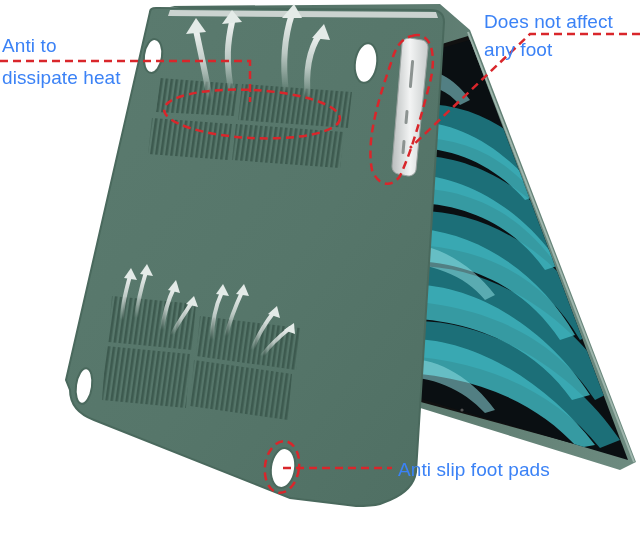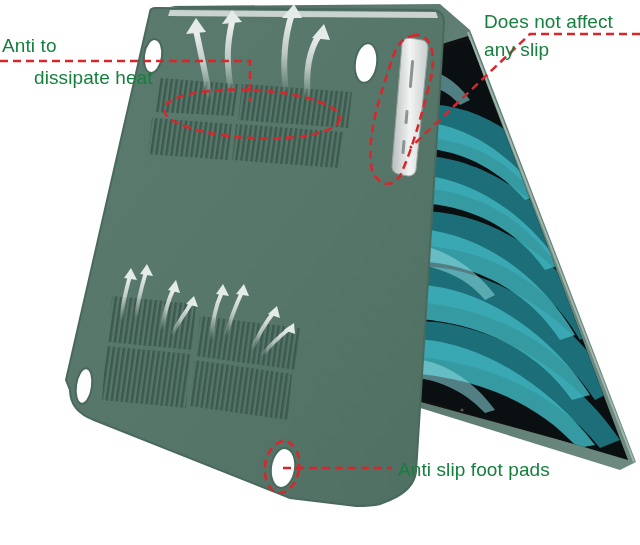--- a/index.html
+++ b/index.html
@@ -1,18 +1,18 @@
 <!DOCTYPE html>
 <html><head>
 <meta charset="utf-8">
 <style>
   html,body{margin:0;padding:0;background:#ffffff;}
   body{width:640px;height:545px;position:relative;overflow:hidden;font-family:"Liberation Sans","DejaVu Sans",sans-serif;}
   .stage{position:absolute;left:0;top:0;width:640px;height:545px;}
-  .callout-text{position:absolute;color:#15803d;font-size:19px;line-height:23px;white-space:nowrap;letter-spacing:0.1px;}
+  .callout-text{position:absolute;color:#3b82f6;font-size:19px;line-height:23px;white-space:nowrap;letter-spacing:0.1px;}
   svg{position:absolute;left:0;top:0;}
 </style>
 </head>
 <body>
 
 <div class="stage">
 
   <svg width="640" height="545" viewBox="0 0 640 545">
     <defs>
       <linearGradient id="caseGrad" x1="0" y1="0" x2="1" y2="1">
@@ -148,20 +148,20 @@
 
       <path d="M640,34 L530,34 L410,148"></path>
       <path d="M412,36 C428,30 440,50 428,90 C420,120 412,150 400,176 C392,188 378,186 372,170 C366,140 378,100 392,60 C396,46 402,38 412,36 Z"></path>
 
       <path d="M283,468 L392,468"></path>
       <ellipse cx="282" cy="467" rx="17" ry="26" transform="rotate(8 282 467)"></ellipse>
     </g>
   </svg>
 
   <div class="callout-text" style="left:2px;top:34px;">Anti to</div>
-  <div class="callout-text" style="left:2px;top:66px;margin-left:32px;">dissipate heat</div>
+  <div class="callout-text" style="left:2px;top:66px;">dissipate heat</div>
 
   <div class="callout-text" style="left:484px;top:10px;">Does not affect</div>
-  <div class="callout-text" style="left:484px;top:38px;">any slip</div>
+  <div class="callout-text" style="left:484px;top:38px;">any foot</div>
 
   <div class="callout-text" style="left:398px;top:458px;">Anti slip foot pads</div>
 
 </div>
 
 </body></html>

